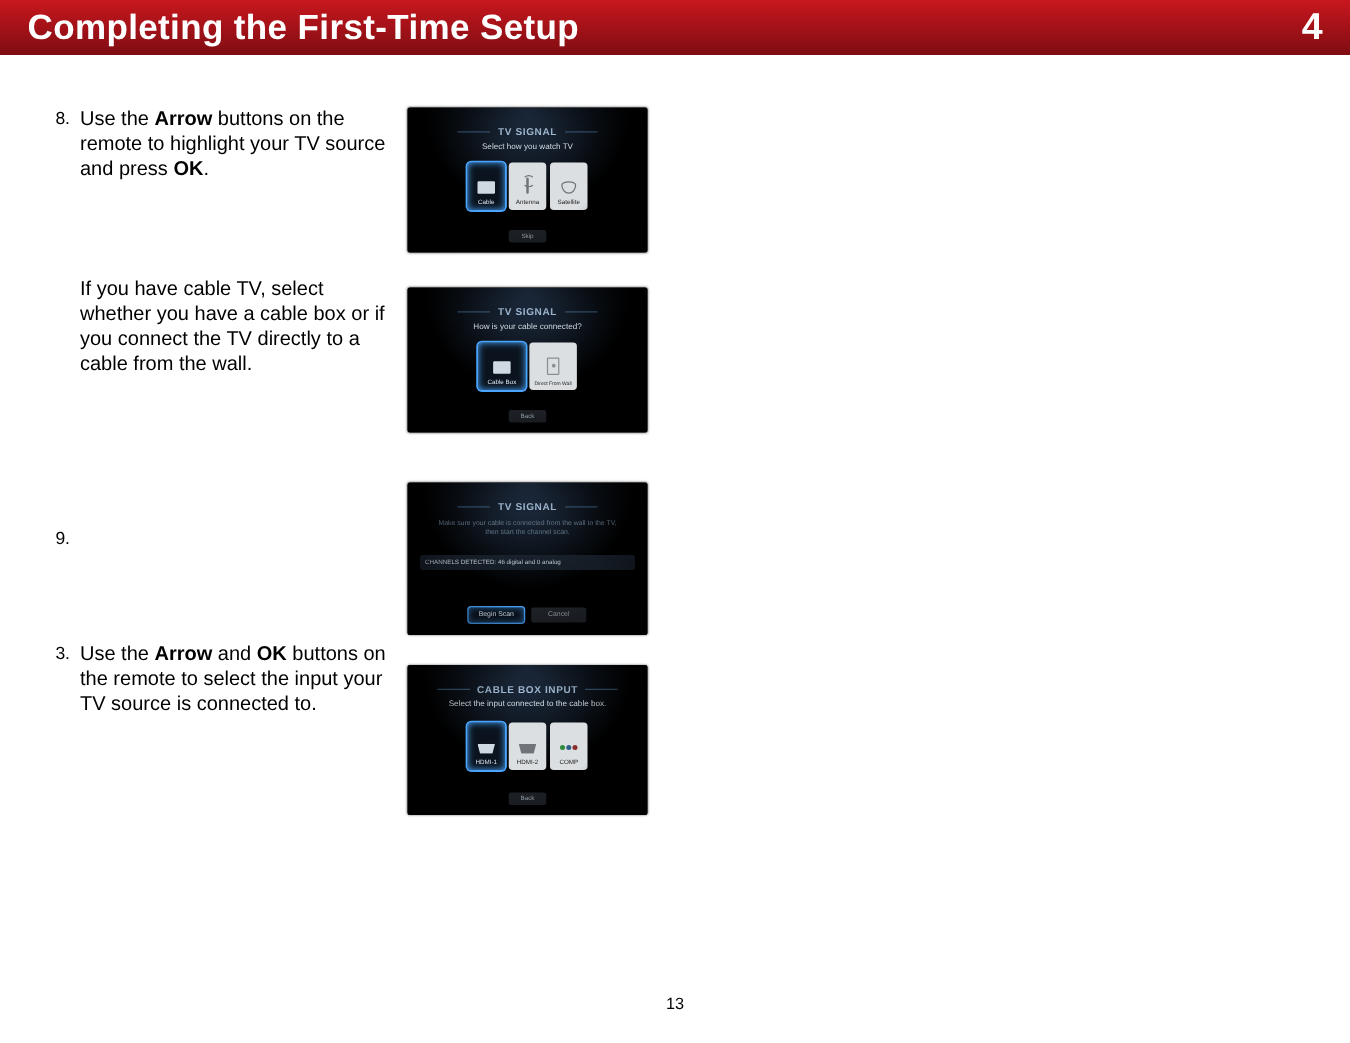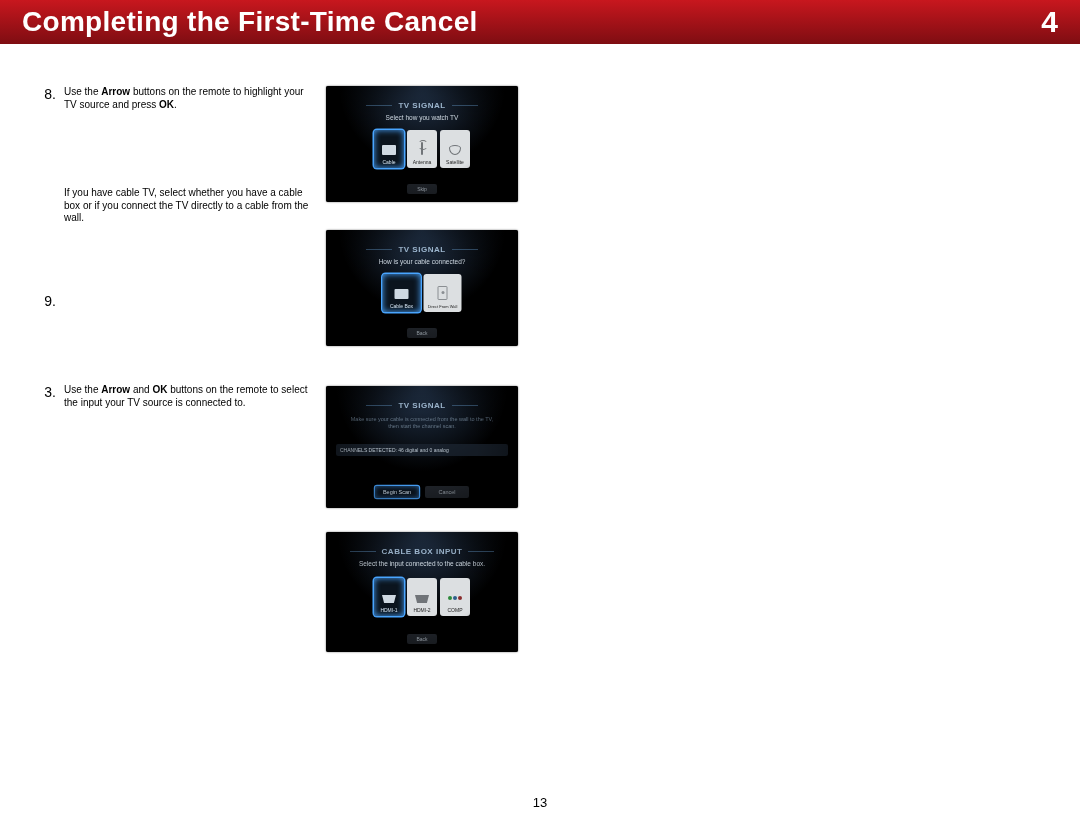--- a/index.html
+++ b/index.html
@@ -5,21 +5,21 @@
   * { box-sizing: border-box; margin: 0; padding: 0; }
   html, body { width: 1080px; height: 834px; background: #fff; font-family: "Century Gothic", "URW Gothic", Futura, "Avant Garde", sans-serif; color: #000; }
   .page { width: 1080px; height: 834px; position: relative; }
   .header { height: 44px; background: linear-gradient(#c8171e, #7e0d12); display: flex; align-items: center; justify-content: space-between; padding: 0 22px 0 22px; }
   .header-title { color: #fff; font-size: 28px; font-weight: 700; letter-spacing: 0.3px; }
   .header-num { color: #fff; font-size: 30px; font-weight: 700; }
   .content { position: absolute; left: 36px; top: 86px; width: 540px; }
   .step { display: flex; margin-bottom: 94px; }
   .step.small-gap { margin-bottom: 70px; }
   .num { width: 24px; text-align: right; font-size: 14px; padding-right: 4px; line-height: 1.25; }
-  .txt { width: 250px; font-size: 10px; line-height: 1.25; padding-left: 4px; }
+  .txt { width: 250px; font-size: 16px; line-height: 1.25; padding-left: 4px; }
   .txt b { font-weight: 700; }
   .complete { margin-left: 28px; font-size: 14px; font-weight: 700; margin-top: 8px; }
   .page-num { position: absolute; bottom: 24px; left: 0; width: 1080px; text-align: center; font-size: 13px; }
 
   
   .shots { position: absolute; left: 326px; top: 86px; width: 192px; }
   .shot { width: 192px; height: 116px; background: #000; border-radius: 2px; position: relative; overflow: hidden; box-shadow: 0 0 2px rgba(0,0,0,.6); margin-bottom: 28px; }
   .shot .glow { position:absolute; inset:0; background: radial-gradient(circle at 50% 0%, rgba(60,90,130,.6) 0%, rgba(0,0,0,0) 55%); }
   .shot .vignette { position:absolute; inset:0; background: radial-gradient(ellipse at 50% 50%, rgba(0,0,0,0) 40%, rgba(0,0,0,.65) 100%); pointer-events:none; }
   .shot .title { position:absolute; top:15px; left:0; width:100%; text-align:center; color:#a9c4de; font-size:8px; letter-spacing:.5px; font-weight:600; }
@@ -59,34 +59,34 @@
   .shot2 { margin-bottom: 40px; }
   .shot3 { height: 122px; margin-bottom: 24px; }
   .shot4 { height: 120px; }
 </style>
 </head>
 <body>
 
 <div class="page">
 
   <div class="header">
-    <div class="header-title">Completing the First-Time Cancel</div>
+    <div class="header-title">Completing the First-Time Setup</div>
     <div class="header-num">4</div>
   </div>
 
   <div class="content">
 
     <div class="step small-gap" style="margin-bottom:76px;">
       <div class="num">8.</div>
       <div class="txt">
         <span>Use the </span><b>Arrow</b><span> buttons on the remote to highlight your TV source and press </span><b>OK</b><span>.</span>
       </div>
     </div>
 
-    <div class="step" style="margin-bottom:68px;">
+    <div class="step" style="margin-bottom:120px;">
       <div class="num"></div>
       <div class="txt">If you have cable TV, select whether you have a cable box or if you connect the TV directly to a cable from the wall.</div>
     </div>
 
     <div class="step" style="margin-bottom:74px;">
       <div class="num">9.</div>
     </div>
 
     <div class="step" style="margin-bottom:96px;">
       <div class="num">3.</div>

